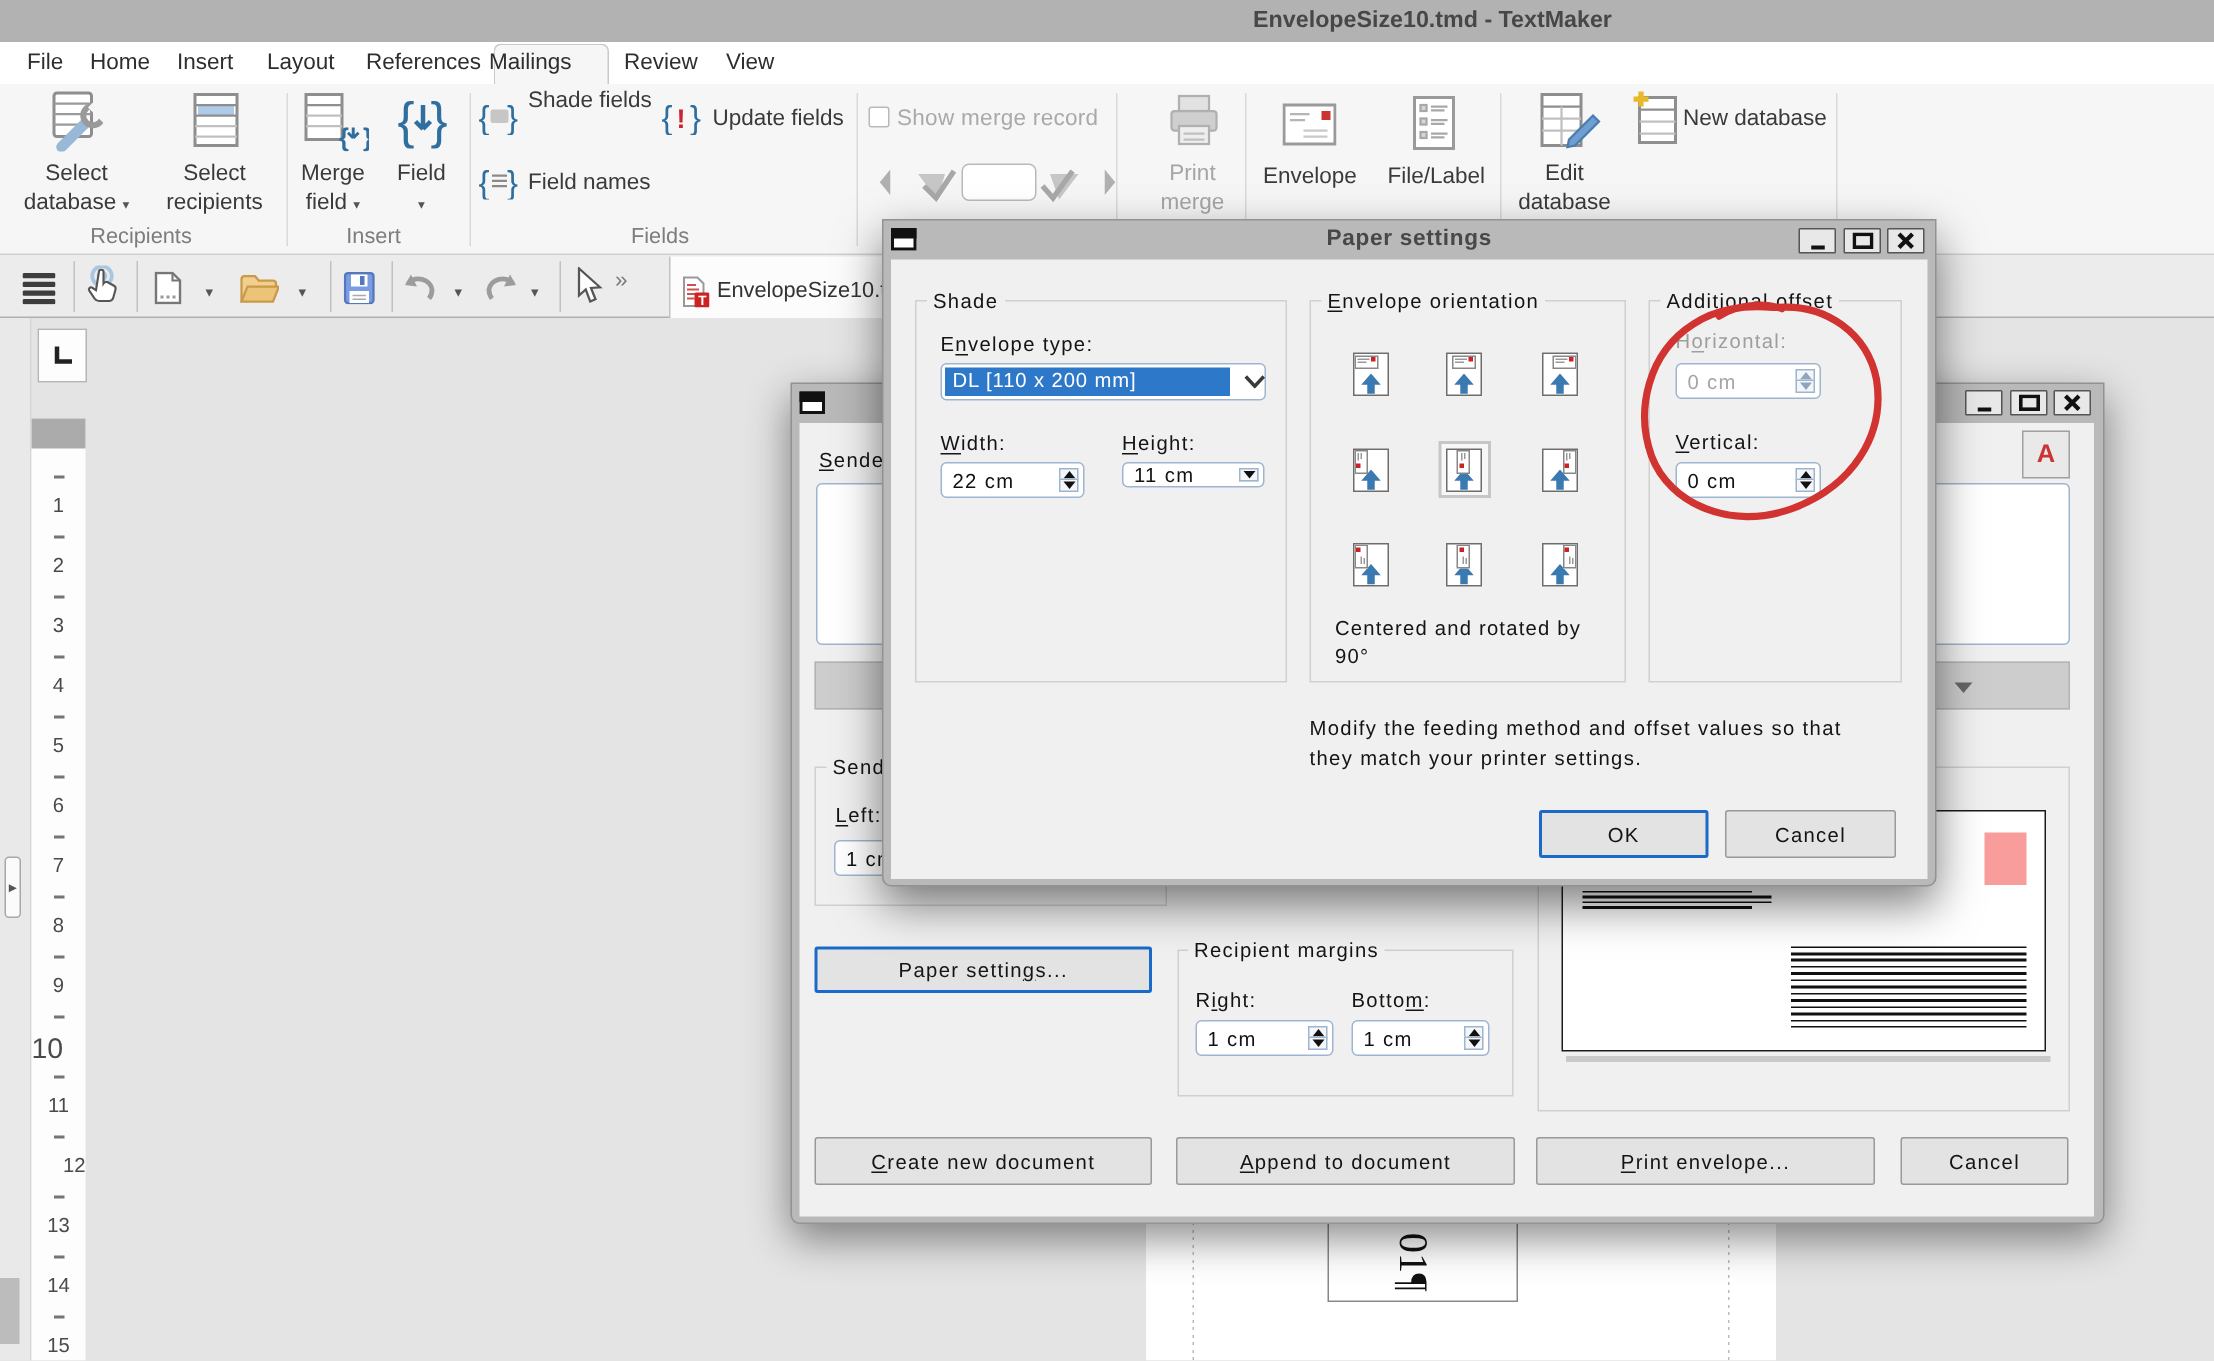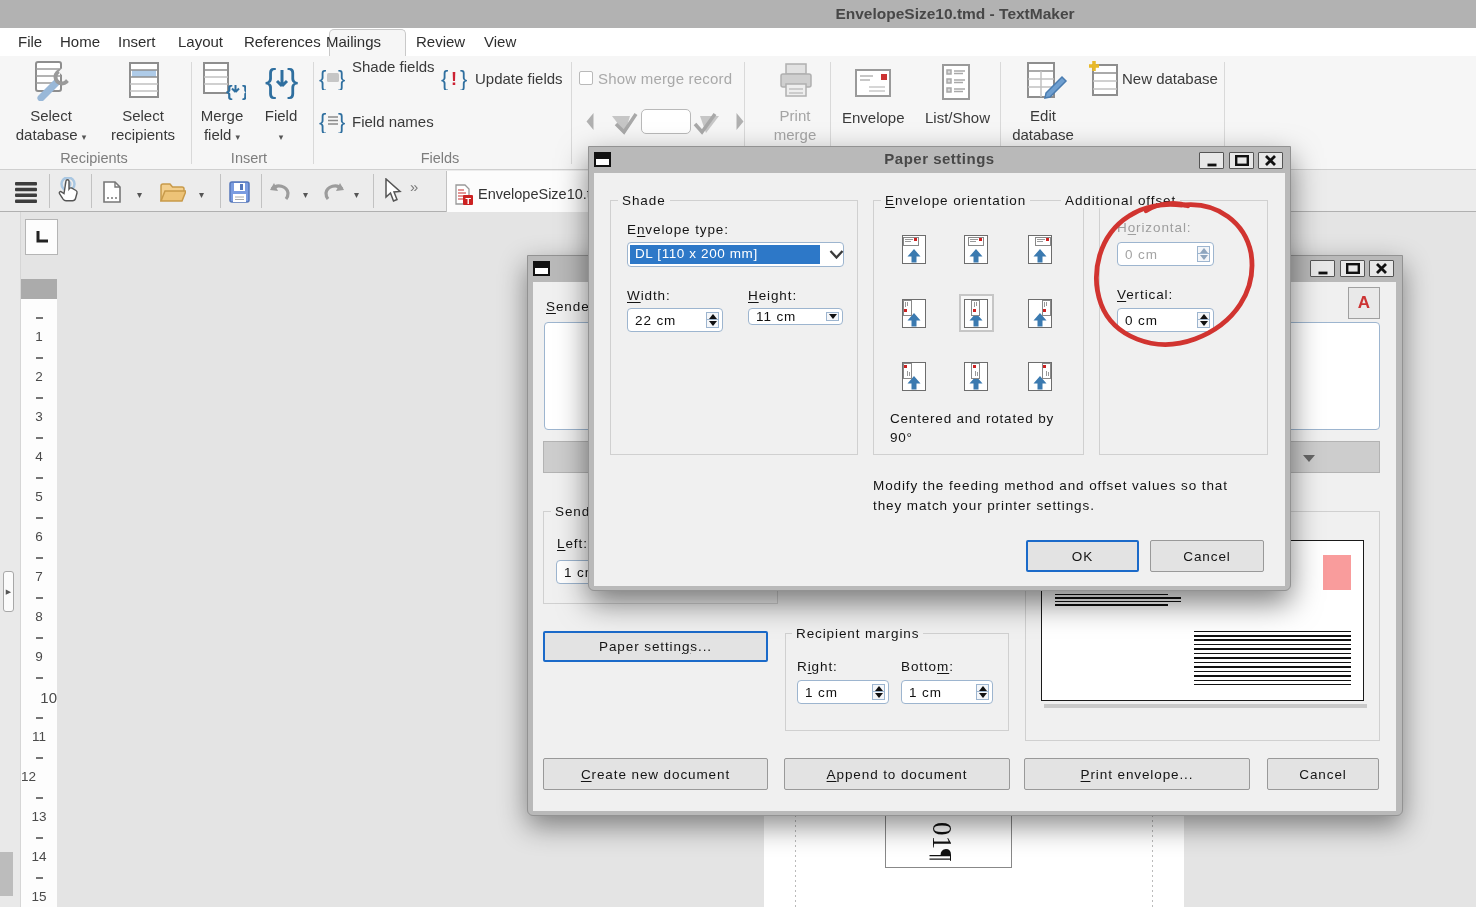--- a/index.html
+++ b/index.html
@@ -136,21 +136,21 @@
       <line x1="13" y1="7" x2="24" y2="7"></line>
       <line x1="13" y1="9.5" x2="22" y2="9.5"></line>
 <rect x="6" y="15" width="4" height="4" fill="#d8d8d8"></rect>
       <line x1="13" y1="16" x2="24" y2="16"></line>
       <line x1="13" y1="18.5" x2="22" y2="18.5"></line>
 <rect x="6" y="24" width="4" height="4" fill="#d8d8d8"></rect>
       <line x1="13" y1="25" x2="24" y2="25"></line>
       <line x1="13" y1="27.5" x2="22" y2="27.5"></line>
 </g>
 </svg>
-<div class="rlbl" style="left:925px;top:109px">List/Show</div>
+<div class="rlbl" style="left:925px;top:109px">File/Label</div>
 <svg class="ab" style="left:1026px;top:61px" width="42" height="42" viewBox="0 0 42 42">
 <rect x="2" y="2" width="26" height="34" fill="#fff" stroke="#8e8e8e" stroke-width="2"></rect>
 <line x1="2" y1="10" x2="28" y2="10" stroke="#8e8e8e" stroke-width="1.5"></line>
 <line x1="2" y1="18" x2="28" y2="18" stroke="#c0c0c0" stroke-width="1.5"></line>
 <line x1="2" y1="26" x2="28" y2="26" stroke="#c0c0c0" stroke-width="1.5"></line>
 <line x1="15" y1="10" x2="15" y2="36" stroke="#c0c0c0" stroke-width="1.5"></line>
 <path d="M20 32 L36 16 L40 20 L24 36 L19 37 Z" fill="#6f9fd0" stroke="#4a7cb0" stroke-width="1.5"></path>
 </svg>
 <div class="rlbl2" style="left:1008px;top:106px;width:70px">Edit<br>database</div>
 <svg class="ab" style="left:1087px;top:59px" width="34" height="38" viewBox="0 0 34 38">
@@ -253,23 +253,23 @@
 <div class="ab" style="left:21px;top:279px;width:36px;height:20px;background:#ababab"></div>
 <div class="ab" style="left:21px;top:329px;width:36px;text-align:center;font-size:13.5px;color:#4a4a4a">1</div>
 <div class="ab" style="left:21px;top:369px;width:36px;text-align:center;font-size:13.5px;color:#4a4a4a">2</div>
 <div class="ab" style="left:21px;top:409px;width:36px;text-align:center;font-size:13.5px;color:#4a4a4a">3</div>
 <div class="ab" style="left:21px;top:449px;width:36px;text-align:center;font-size:13.5px;color:#4a4a4a">4</div>
 <div class="ab" style="left:21px;top:489px;width:36px;text-align:center;font-size:13.5px;color:#4a4a4a">5</div>
 <div class="ab" style="left:21px;top:529px;width:36px;text-align:center;font-size:13.5px;color:#4a4a4a">6</div>
 <div class="ab" style="left:21px;top:569px;width:36px;text-align:center;font-size:13.5px;color:#4a4a4a">7</div>
 <div class="ab" style="left:21px;top:609px;width:36px;text-align:center;font-size:13.5px;color:#4a4a4a">8</div>
 <div class="ab" style="left:21px;top:649px;width:36px;text-align:center;font-size:13.5px;color:#4a4a4a">9</div>
-<div class="ab" style="left:21px;top:689px;width:36px;text-align:right;font-size:15px;color:#4a4a4a">10</div>
+<div class="ab" style="left:21px;top:689px;width:36px;text-align:left;font-size:19px;color:#4a4a4a">10</div>
 <div class="ab" style="left:21px;top:729px;width:36px;text-align:center;font-size:13.5px;color:#4a4a4a">11</div>
-<div class="ab" style="left:21px;top:769px;width:36px;text-align:left;font-size:13.5px;color:#4a4a4a">12</div>
+<div class="ab" style="left:21px;top:769px;width:36px;text-align:right;font-size:13.5px;color:#4a4a4a">12</div>
 <div class="ab" style="left:21px;top:809px;width:36px;text-align:center;font-size:13.5px;color:#4a4a4a">13</div>
 <div class="ab" style="left:21px;top:849px;width:36px;text-align:center;font-size:13.5px;color:#4a4a4a">14</div>
 <div class="ab" style="left:21px;top:889px;width:36px;text-align:center;font-size:13.5px;color:#4a4a4a">15</div>
 <div class="ab" style="left:36px;top:317px;width:7px;height:1.5px;background:#757575"></div>
 <div class="ab" style="left:36px;top:357px;width:7px;height:1.5px;background:#757575"></div>
 <div class="ab" style="left:36px;top:397px;width:7px;height:1.5px;background:#757575"></div>
 <div class="ab" style="left:36px;top:437px;width:7px;height:1.5px;background:#757575"></div>
 <div class="ab" style="left:36px;top:477px;width:7px;height:1.5px;background:#757575"></div>
 <div class="ab" style="left:36px;top:517px;width:7px;height:1.5px;background:#757575"></div>
 <div class="ab" style="left:36px;top:557px;width:7px;height:1.5px;background:#757575"></div>
@@ -488,21 +488,21 @@
 <div class="ab" style="left:1027.9px;top:362.2px;width:24px;height:29px;background:#fff;border:1.5px solid #6d6d6d"></div>
 <svg class="ab" style="left:1032.9px;top:376.2px" width="14" height="14" viewBox="0 0 14 14">
     <path d="M7 0 L13.5 7.5 H9.5 V13.5 H4.5 V7.5 H0.5 Z" fill="#3b7ab0"></path>
   </svg>
 <div class="ab" style="left:1041.9px;top:363.2px;width:9px;height:16px;background:#fff;border:1px solid #888"></div>
 <div class="ab" style="left:1043.4px;top:364.7px;width:3px;height:3px;background:#cc2222"></div>
 <div class="ab" style="left:1045.9px;top:371.2px;width:1px;height:5px;background:#999"></div>
 <div class="ab" style="left:1047.9px;top:372.2px;width:1px;height:4px;background:#999"></div>
 <div class="ab" style="left:890px;top:410px;width:190px;font-size:13.5px;letter-spacing:0.8px;line-height:18.5px;color:#141414">Centered and rotated by<br>90°</div>
 <div class="fs" style="left:1099px;top:200px;width:169px;height:255px"></div>
-<div class="fsl" style="left:1061px;top:193px">Additional offset</div>
+<div class="fsl" style="left:1107px;top:193px">Additional offset</div>
 <div class="lbl" style="left:1117px;top:220px;color:#9e9e9e">H<u>o</u>rizontal:</div>
 <div class="spin gray" style="left:1117px;top:242px;width:97px;height:24px">
     <span class="v">0 cm</span>
     <div class="spup">
       <div class="tri-u"></div>
     </div>
     <div class="spdn">
       <div class="tri-d"></div>
     </div>
   </div>

